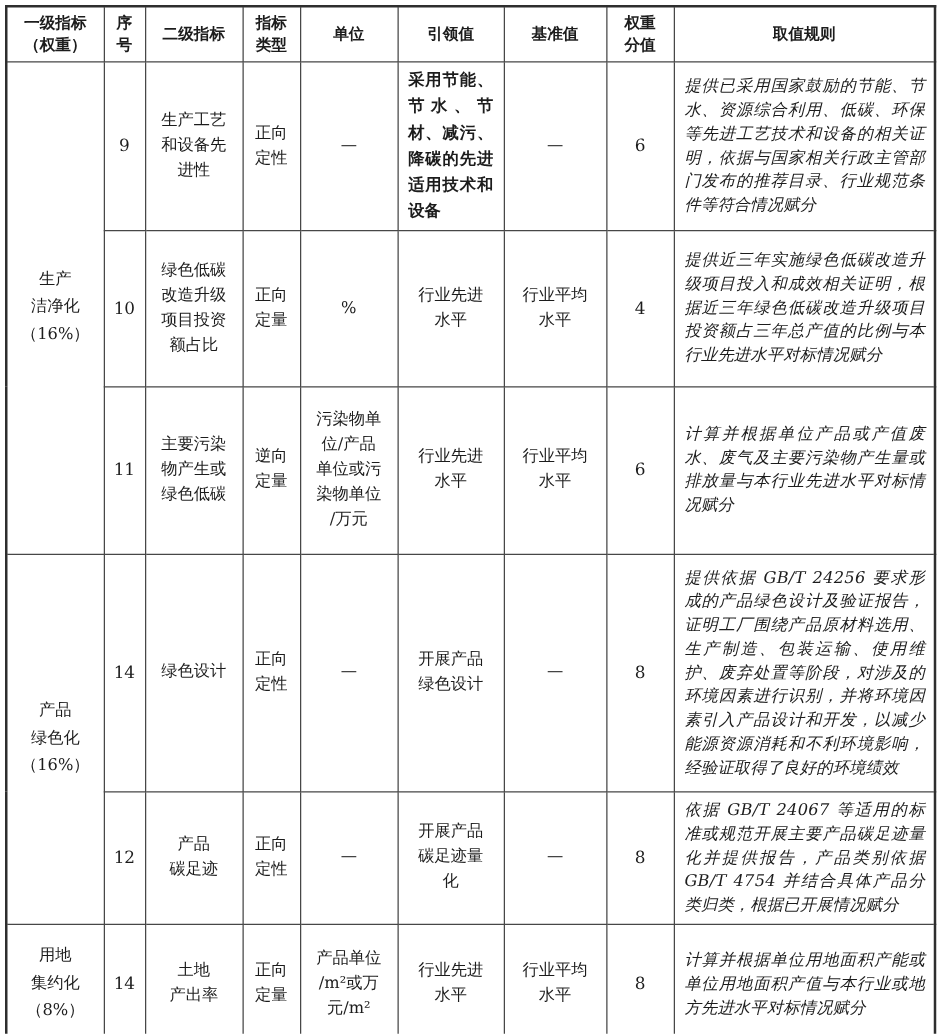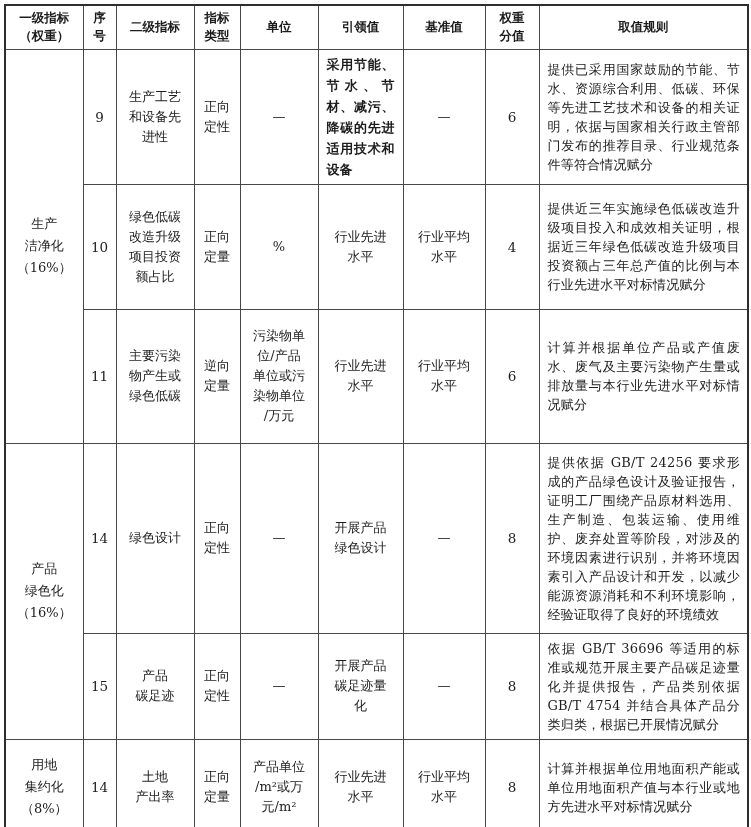--- a/index.html
+++ b/index.html
@@ -32,20 +32,21 @@
     font-family:"DejaVu Sans","Liberation Sans",sans-serif;
     font-size:12.5px;
   }
   td.rule{
     text-align:justify;
     text-align-last:left;
     white-space:normal;
     line-height:19px;
     padding:5px 7px 5px 8px;
     letter-spacing:0.2px;
+    font-style:italic;
   }
   td.lead-justify{
     text-align:justify;
     text-align-last:left;
     white-space:normal;
     padding:4px 8px;
     line-height:21px;
     font-weight:bold;
   }
   td.group{line-height:22px;}
@@ -151,32 +152,32 @@
       <td>正向
 定性</td>
       <td>—</td>
       <td>开展产品
 绿色设计</td>
       <td>—</td>
       <td class="num">8</td>
       <td class="rule">提供依据 GB/T 24256 要求形成的产品绿色设计及验证报告，证明工厂围绕产品原材料选用、生产制造、包装运输、使用维护、废弃处置等阶段，对涉及的环境因素进行识别，并将环境因素引入产品设计和开发，以减少能源资源消耗和不利环境影响，经验证取得了良好的环境绩效</td>
     </tr>
     <tr class="r13">
-      <td class="num">15</td>
+      <td class="num">12</td>
       <td>产品
 碳足迹</td>
       <td>正向
 定性</td>
       <td>—</td>
       <td>开展产品
 碳足迹量
 化</td>
       <td>—</td>
       <td class="num">8</td>
-      <td class="rule">依据 GB/T 36696 等适用的标准或规范开展主要产品碳足迹量化并提供报告，产品类别依据 GB/T 4754 并结合具体产品分类归类，根据已开展情况赋分</td>
+      <td class="rule">依据 GB/T 24067 等适用的标准或规范开展主要产品碳足迹量化并提供报告，产品类别依据 GB/T 4754 并结合具体产品分类归类，根据已开展情况赋分</td>
     </tr>
     <tr class="r14">
       <td class="group">用地
 集约化
 （8%）</td>
       <td class="num">14</td>
       <td>土地
 产出率</td>
       <td>正向
 定量</td>

